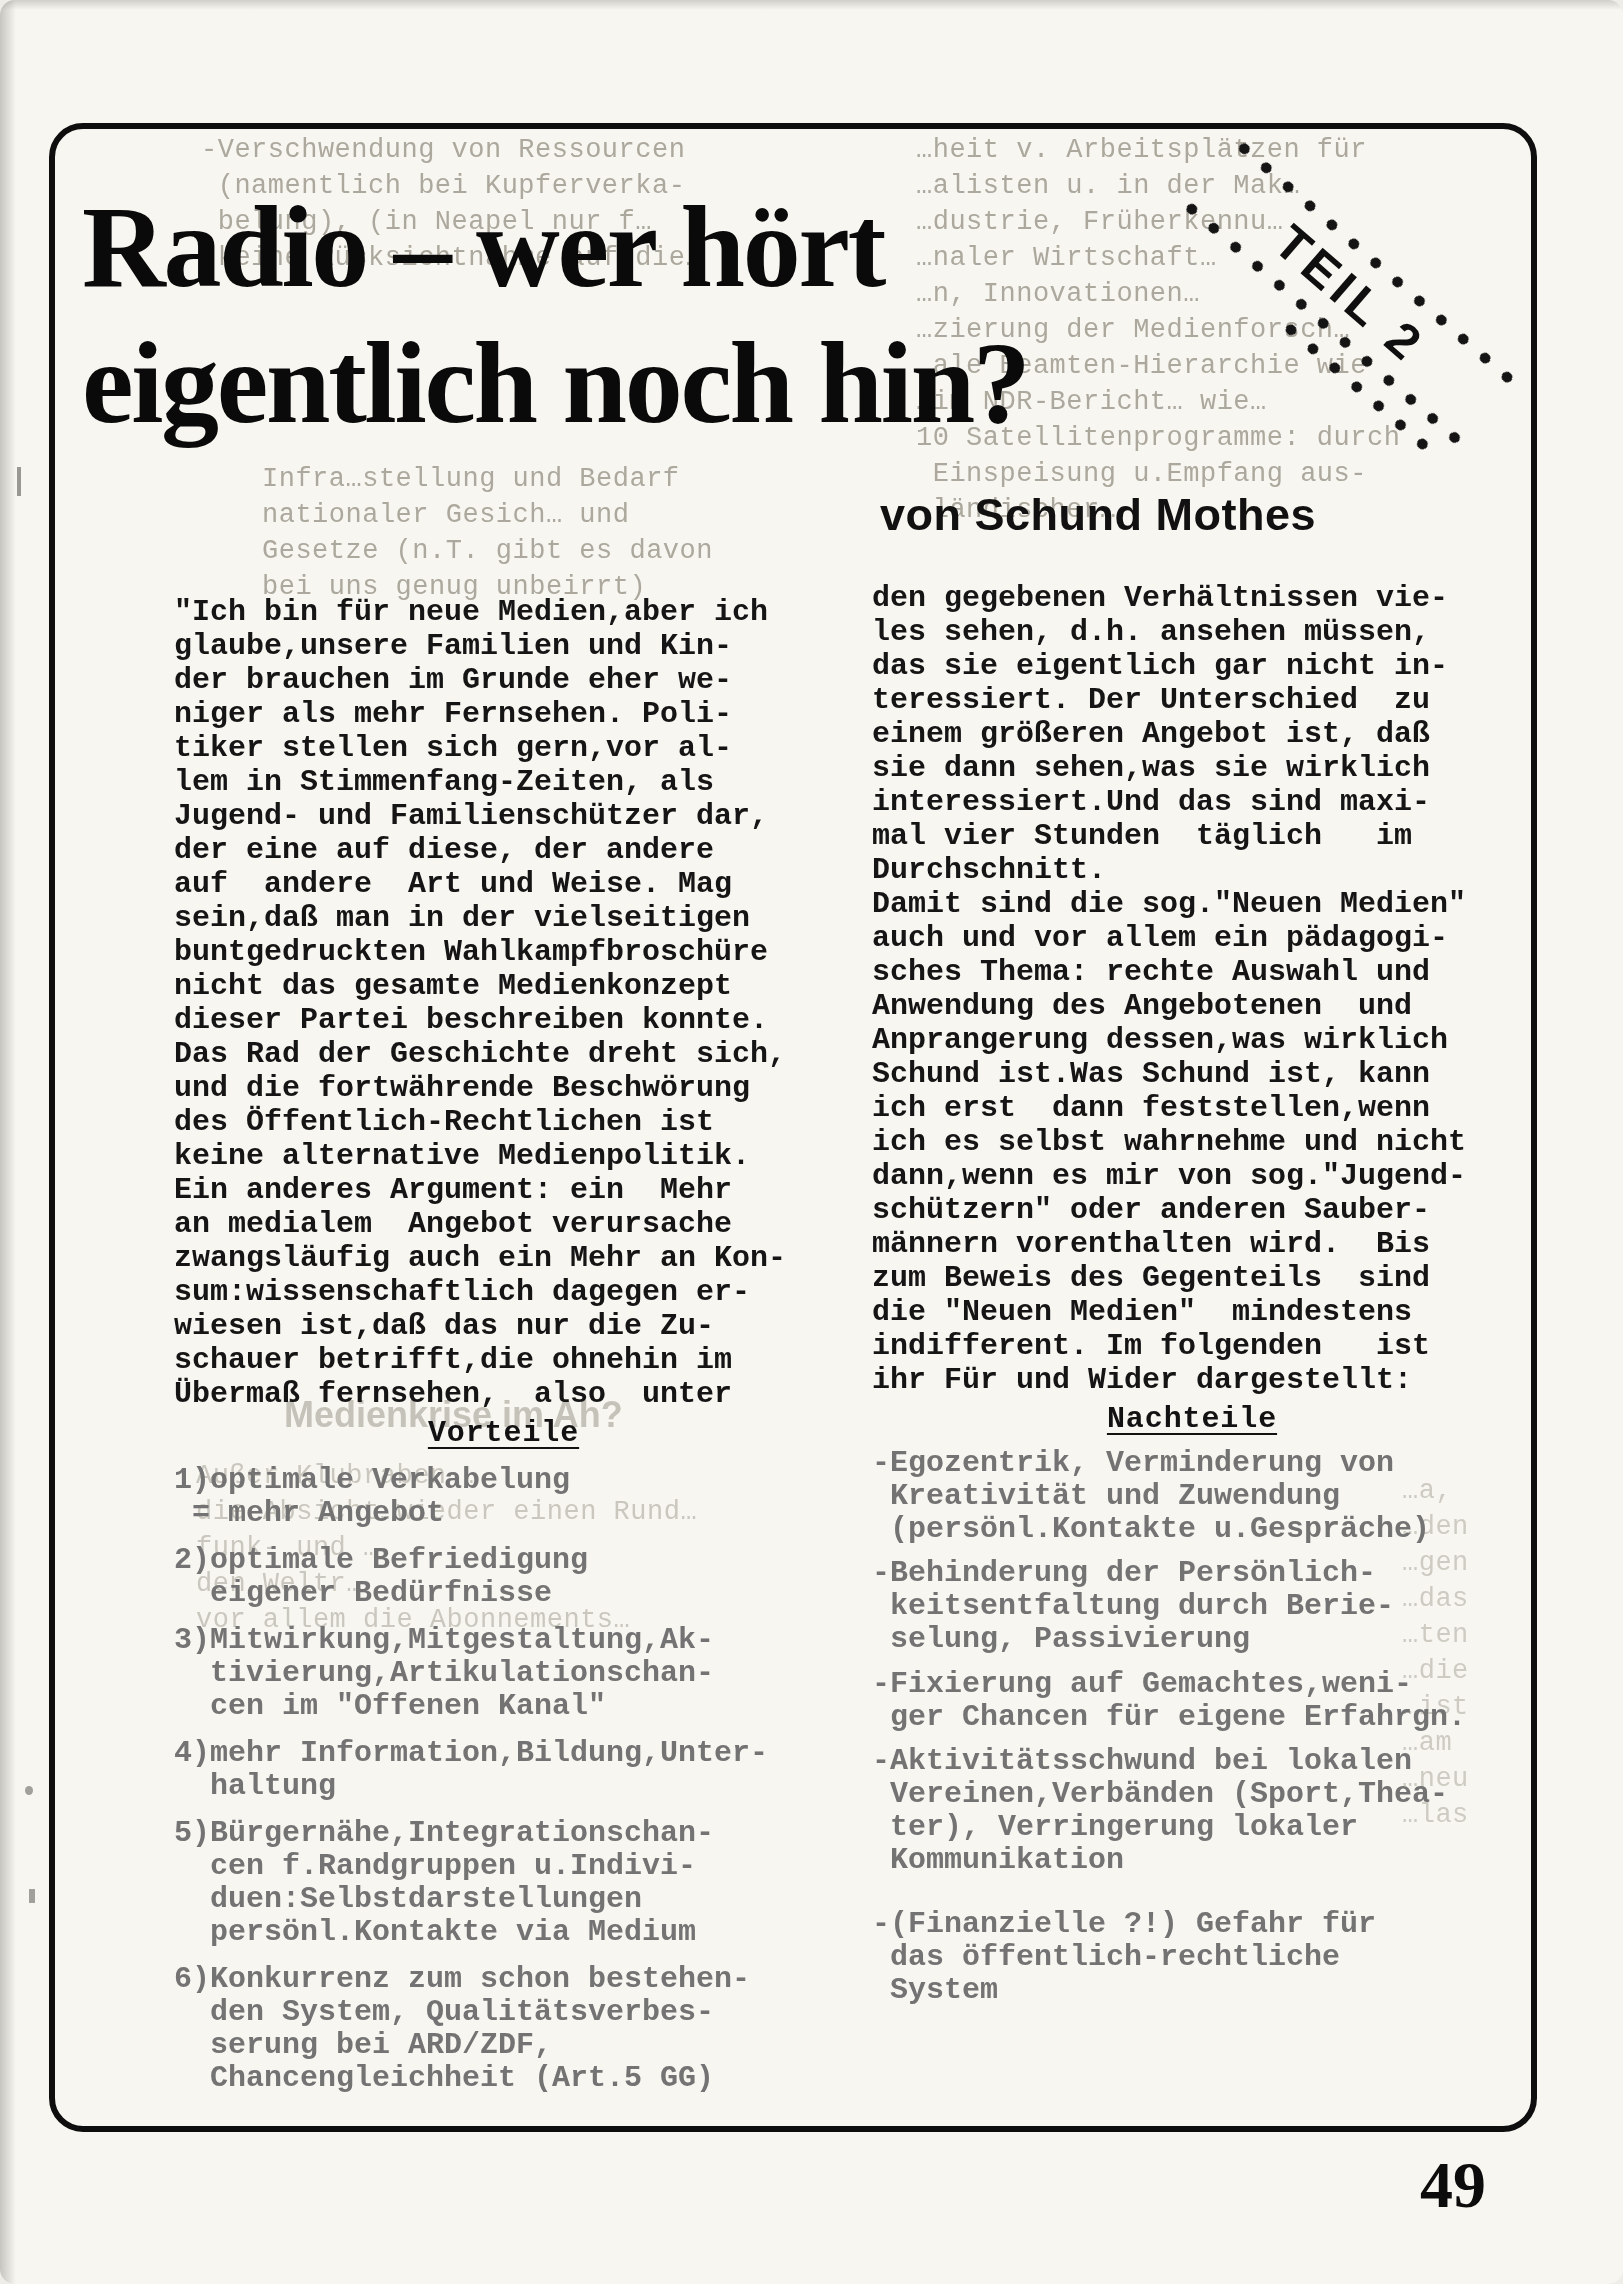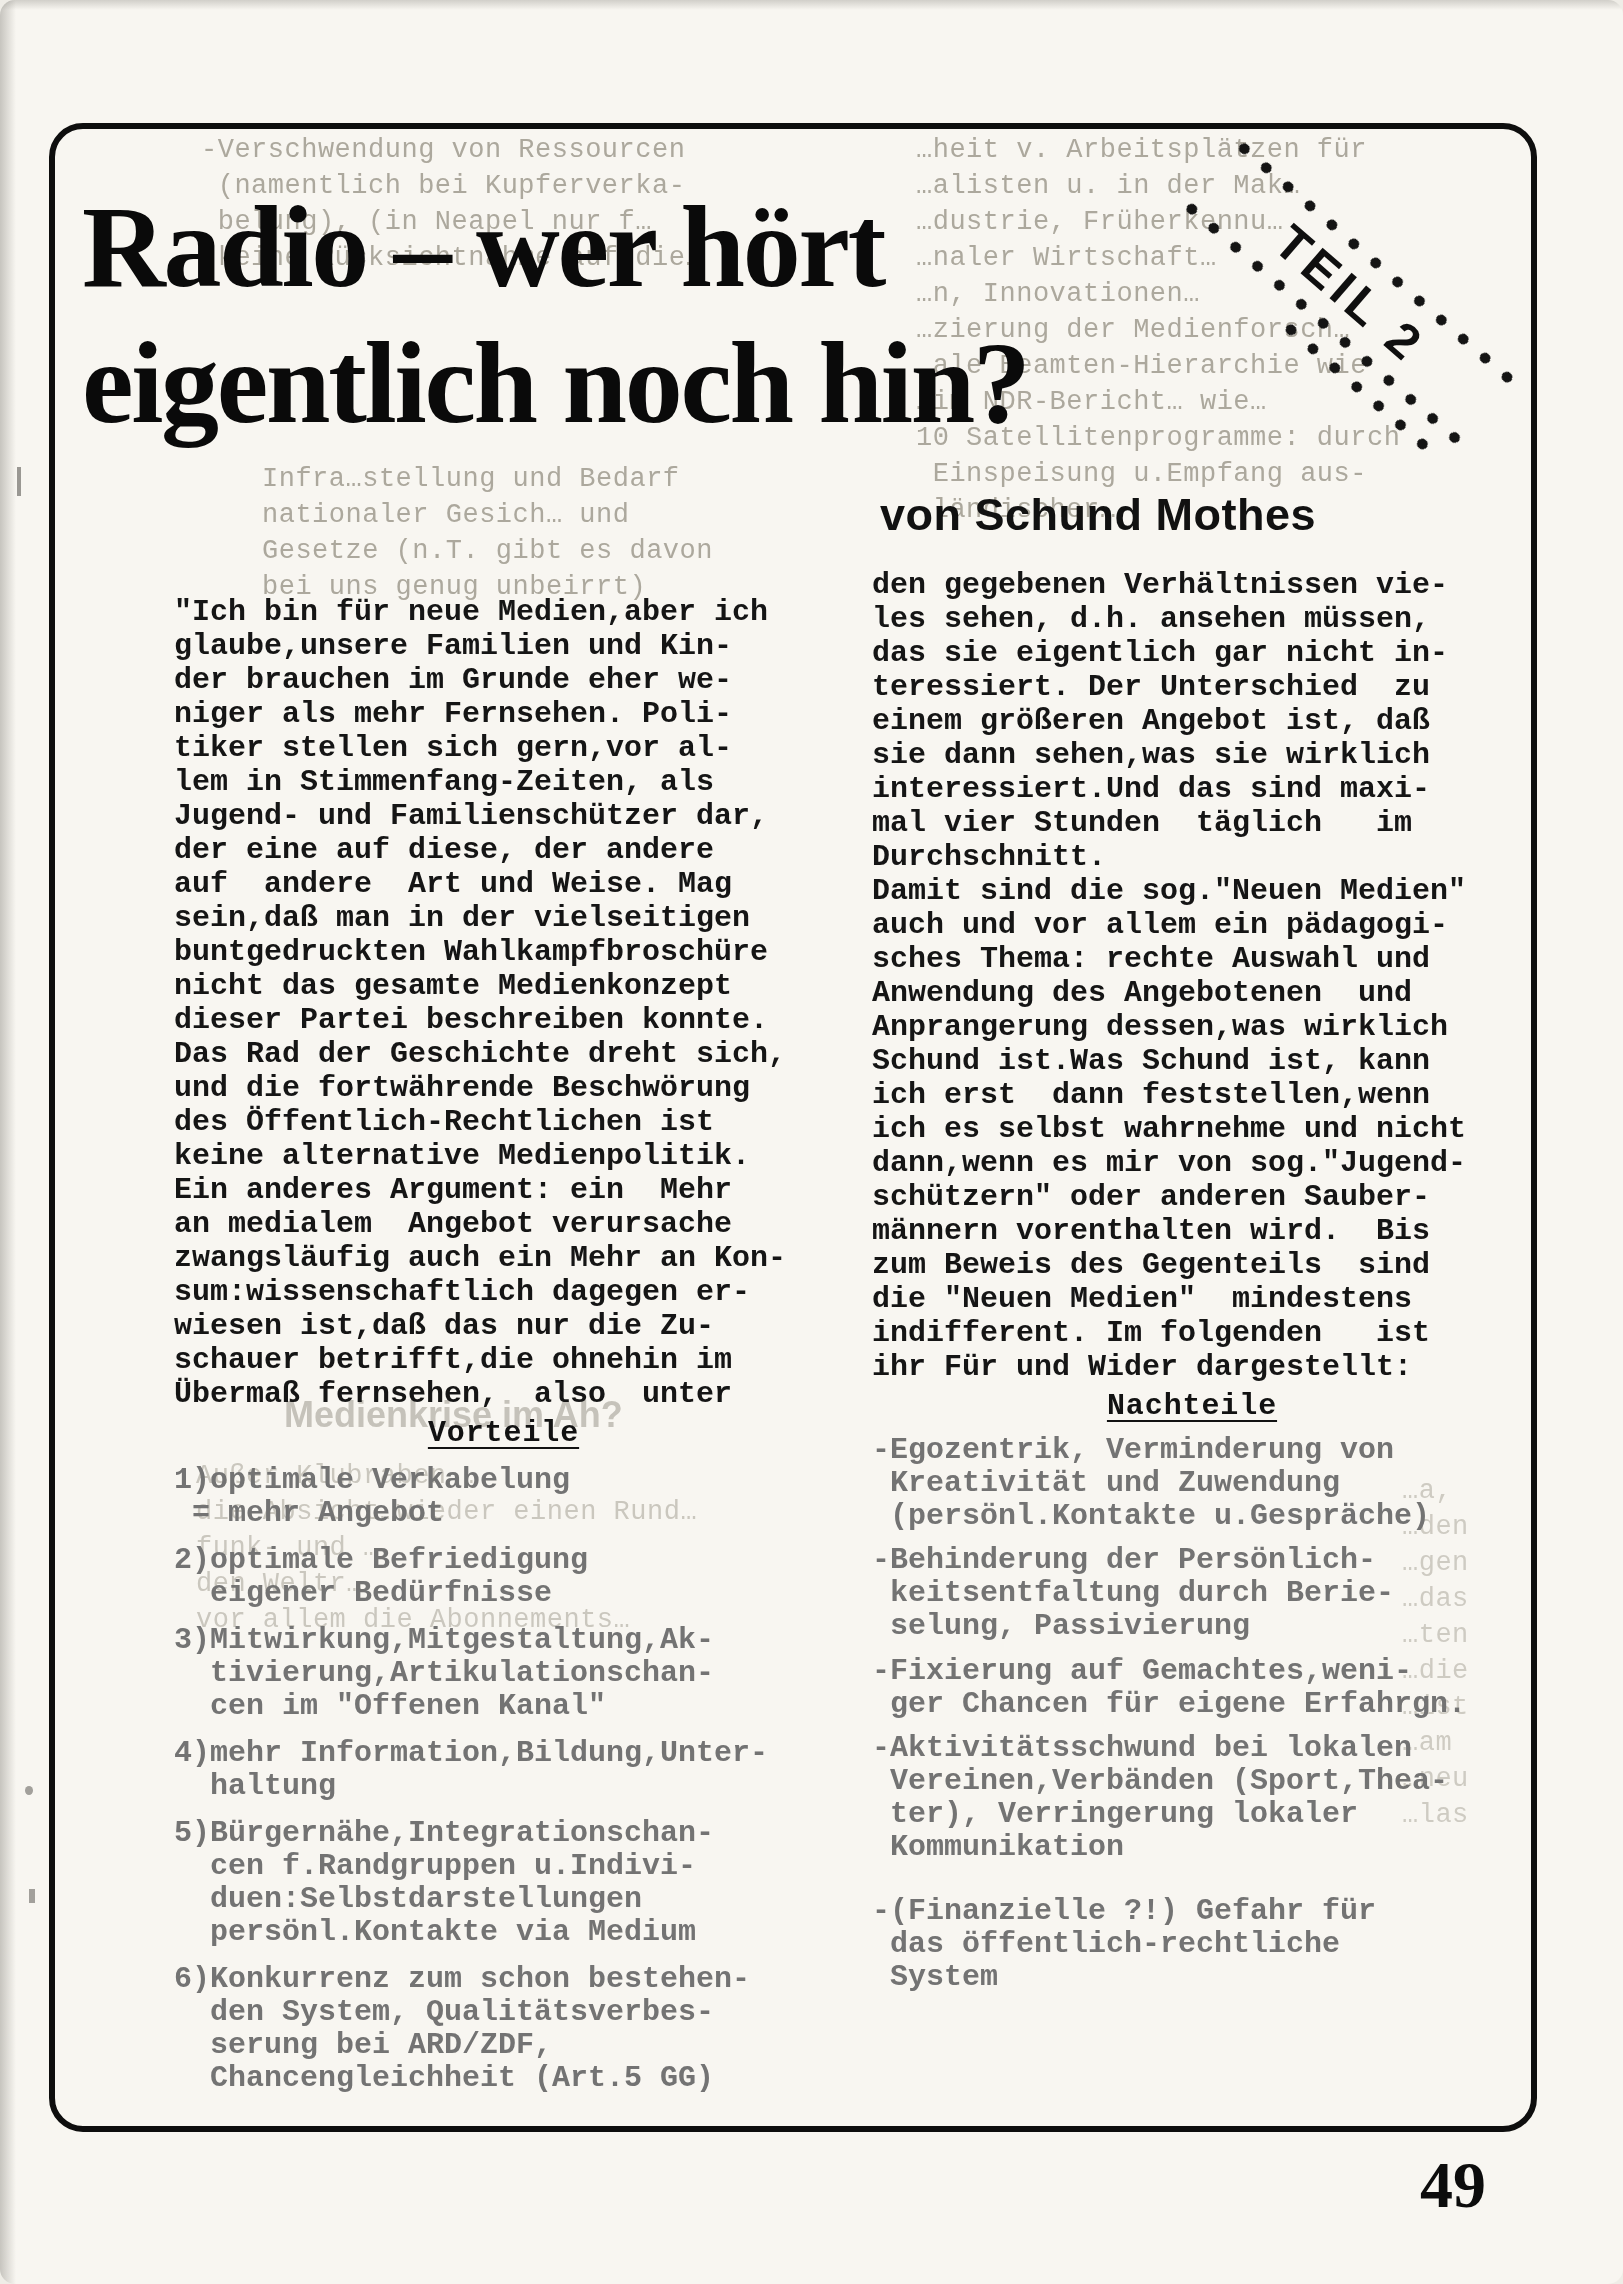--- a/index.html
+++ b/index.html
@@ -80,21 +80,21 @@
     font-family: "Liberation Sans", "DejaVu Sans", sans-serif;
     font-weight: 700;
     font-size: 45px;
     letter-spacing: 0.5px;
     color: #111;
   }
 
   
   .column { position: absolute; z-index: 3; }
   .column-left  { left: 174px;  top: 595px; width: 659px; }
-  .column-right { left: 872px; top: 568px; width: 640px; }
+  .column-right { left: 872px; top: 581px; width: 640px; }
 
   .body-text {
     font-size: 30px;
     line-height: 34px;
     font-weight: 600;
     white-space: pre-wrap;
     color: #151515;
   }
   .list-heading {
     margin-top: 5px;

